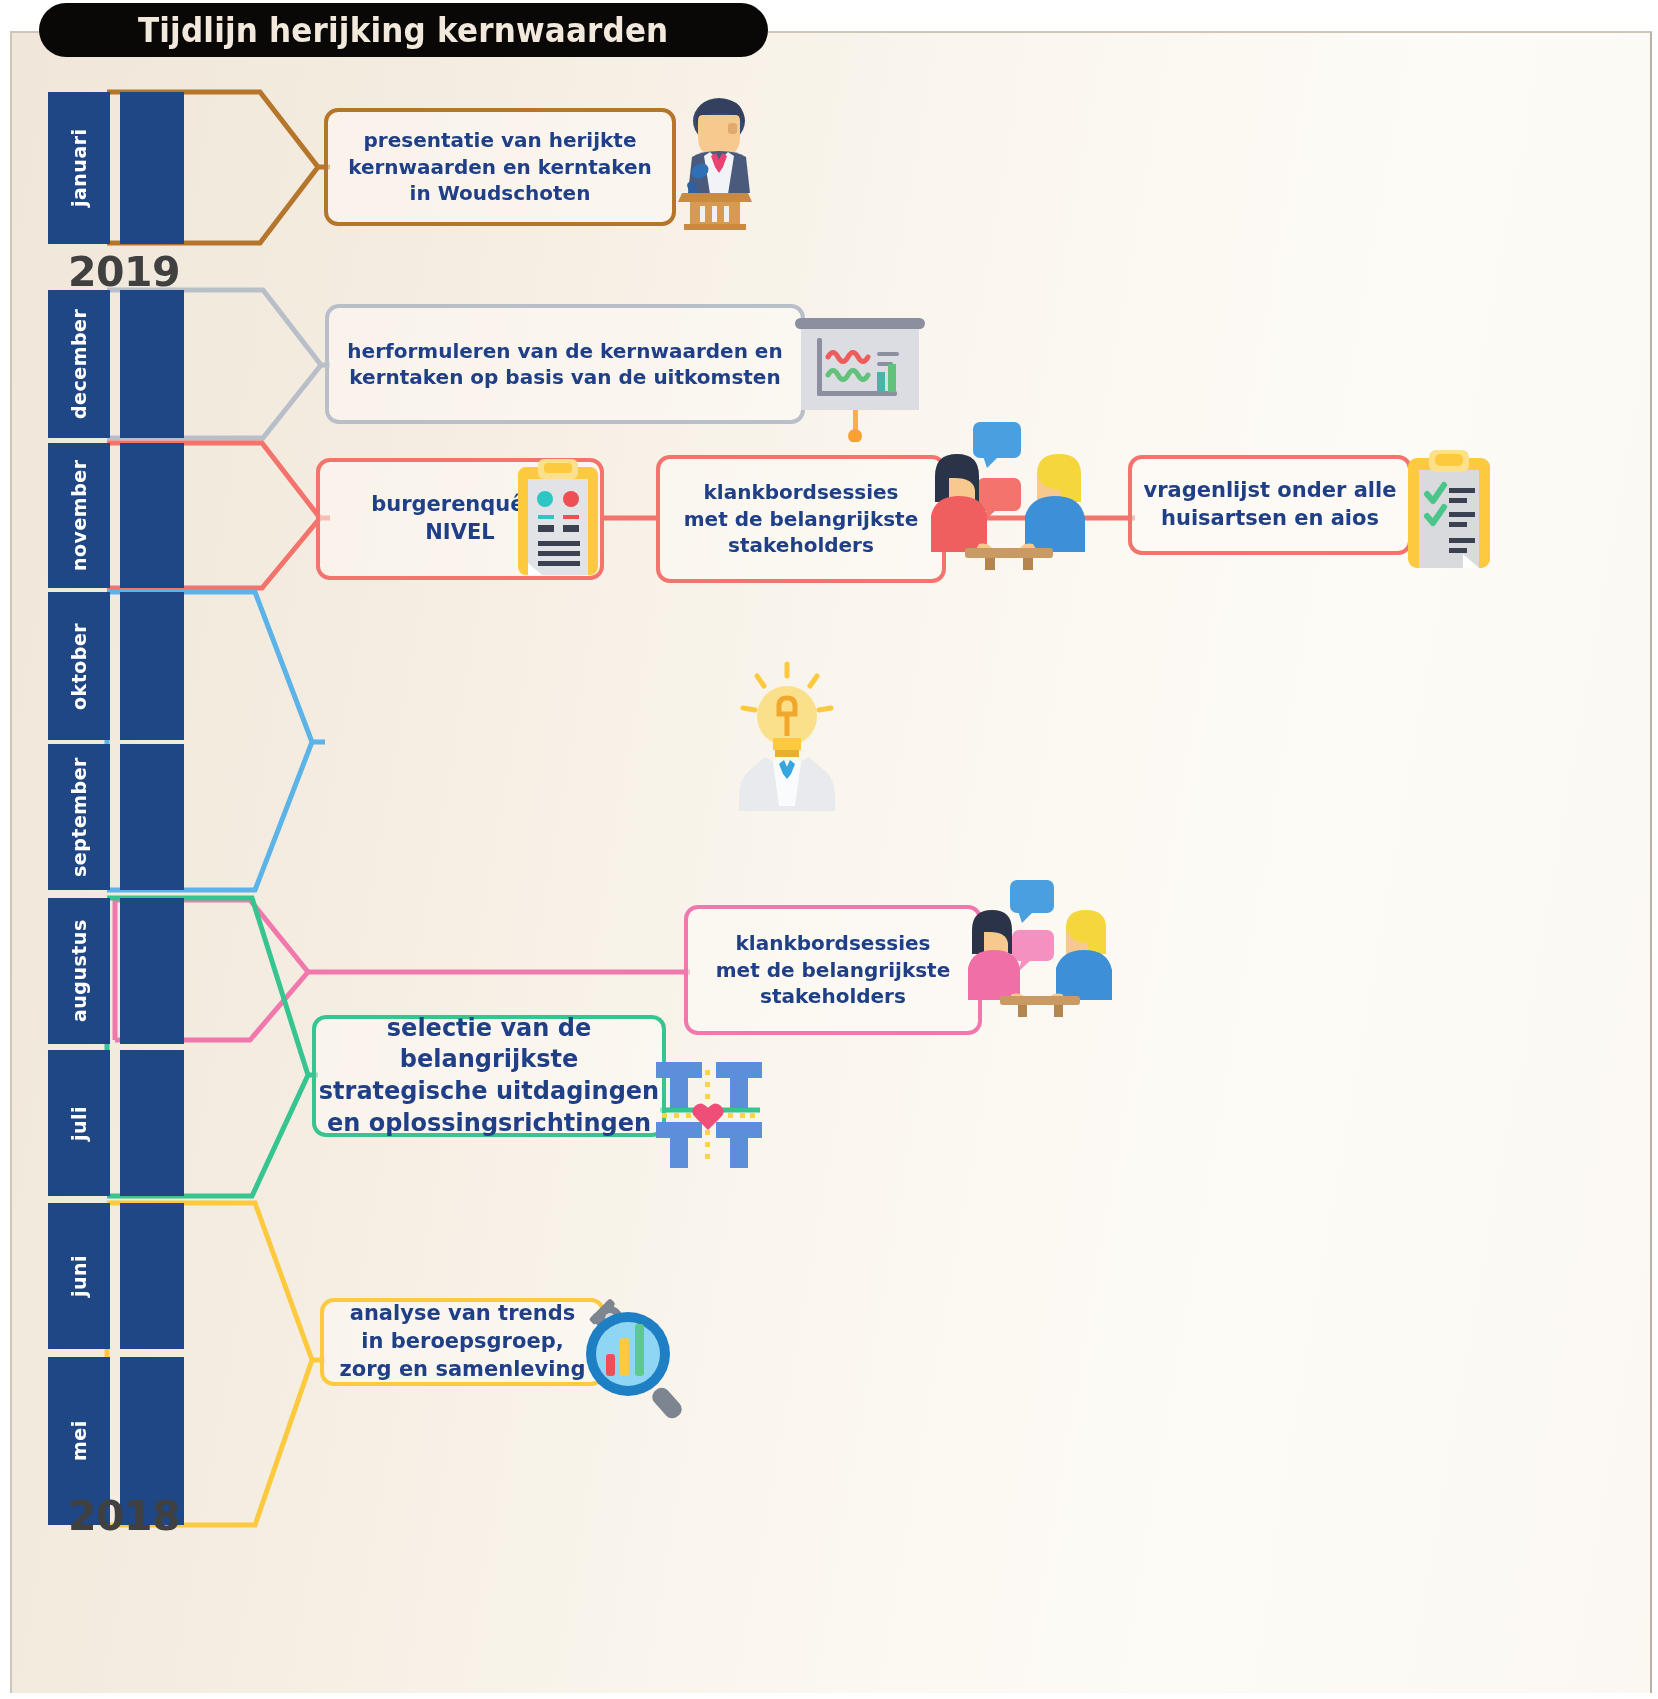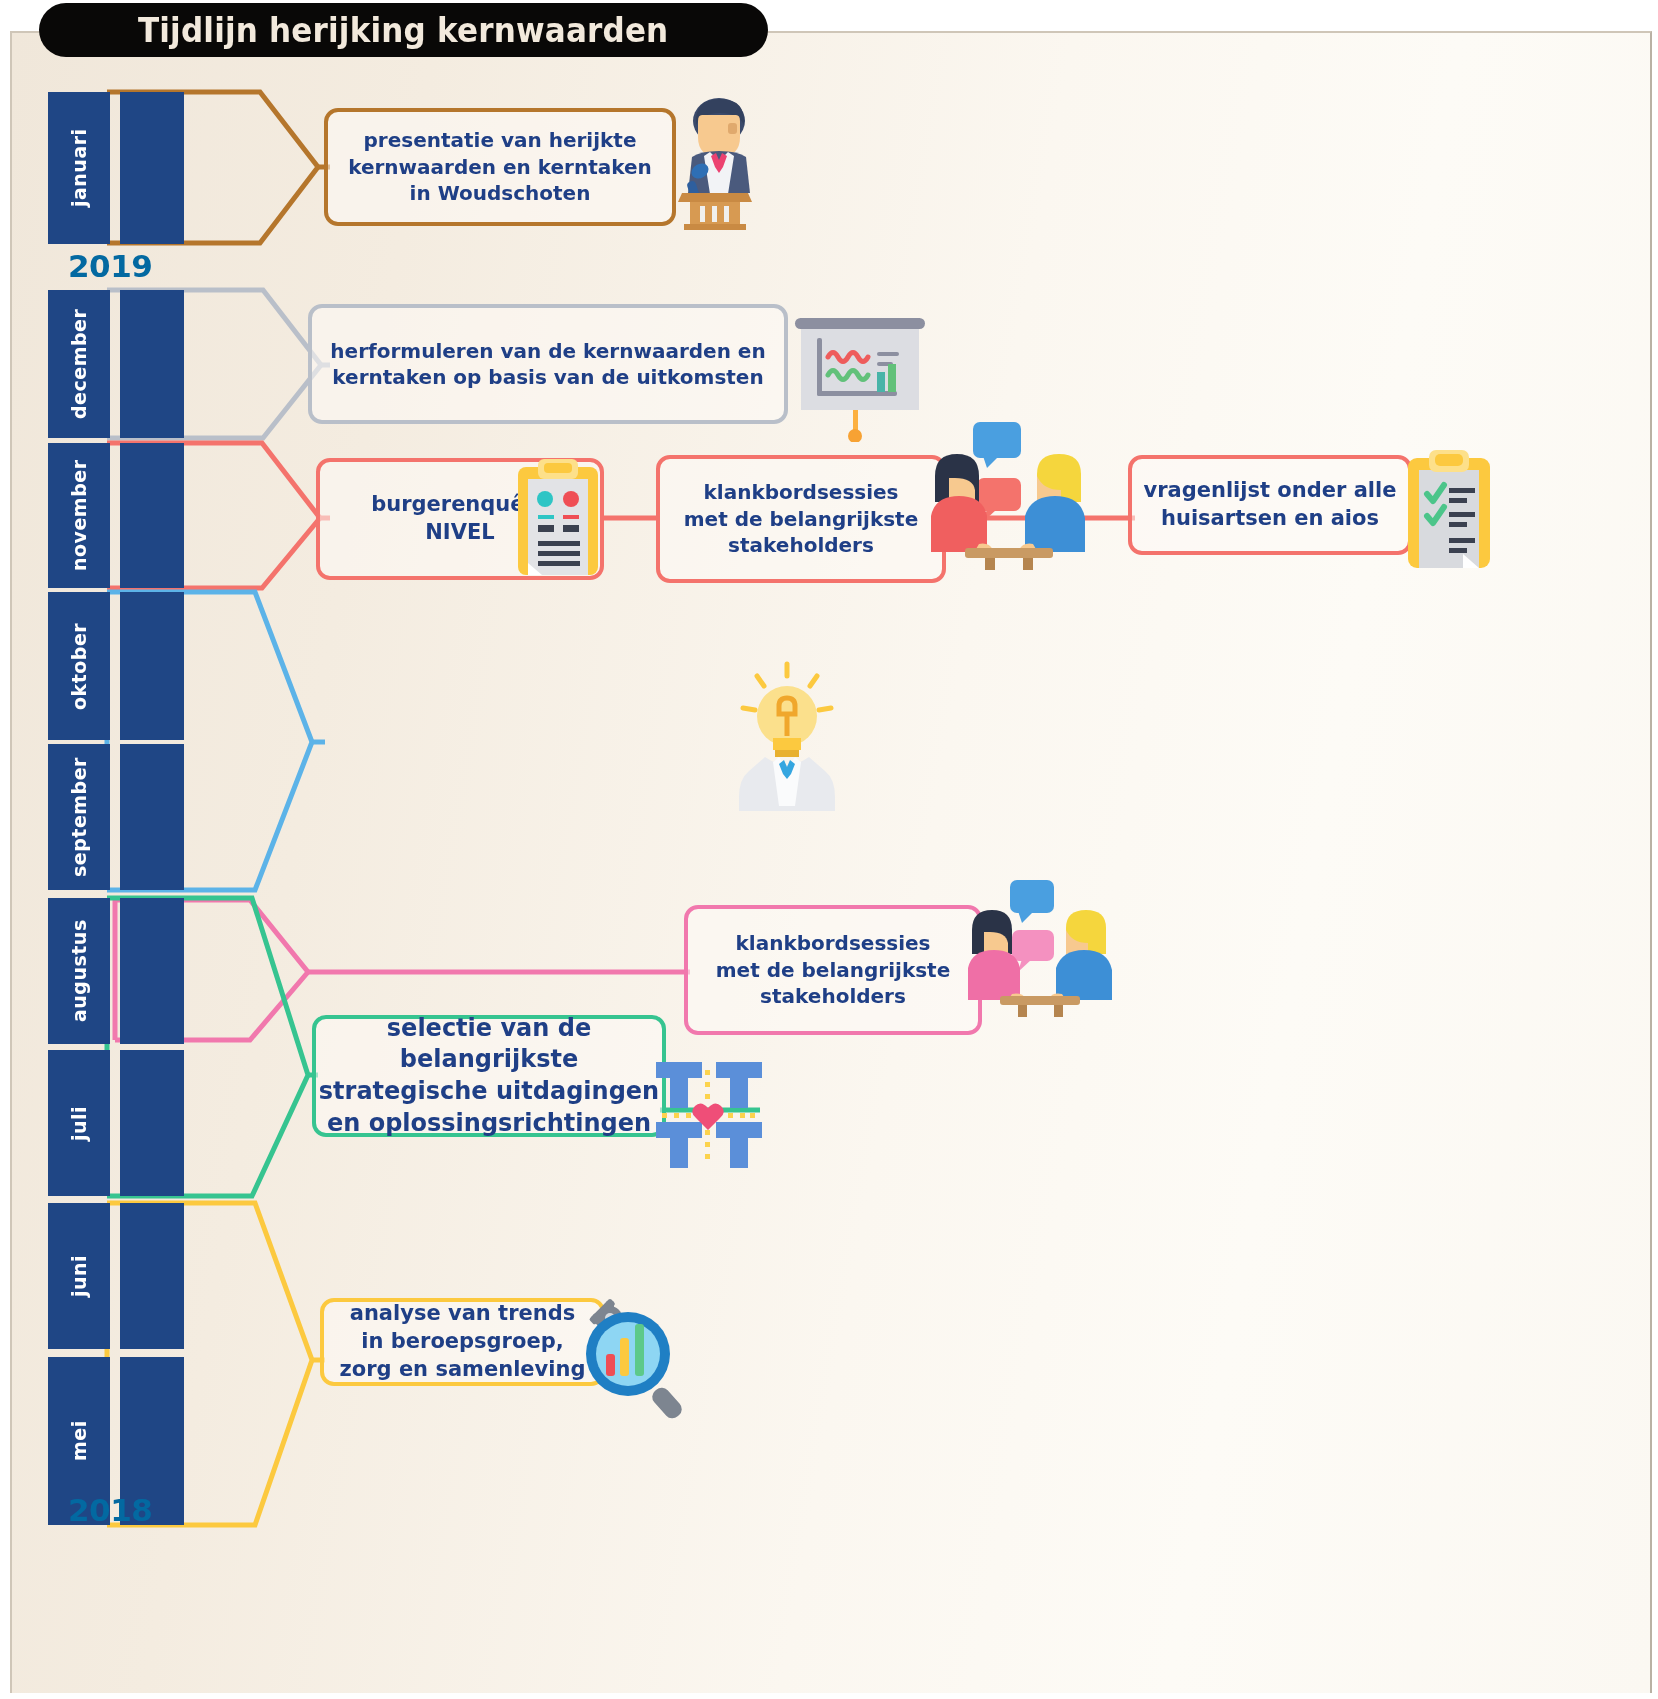--- a/index.html
+++ b/index.html
@@ -36,21 +36,21 @@
   }
   .mlabel{
     position:absolute;left:0;top:0;width:100%;height:100%;
     display:flex;align-items:center;justify-content:center;
     color:#ffffff;font-size:19px;font-weight:600;
     font-family:"DejaVu Sans",sans-serif;
     writing-mode:vertical-rl;transform:rotate(180deg);
     letter-spacing:.5px;
   }
   .yearlbl{
-    position:absolute;color:#0369a1;font-size:31px;font-weight:bold;
+    position:absolute;color:#404040;font-size:41px;font-weight:bold;
     font-family:"DejaVu Sans",sans-serif;letter-spacing:-.5px;z-index:20;
   }
   
   svg.conn{position:absolute;left:0;top:0;width:1658px;height:1699px;
     pointer-events:none;z-index:5;overflow:visible;}
   
   .tbox{
     position:absolute;border-radius:14px;border-width:4px;border-style:solid;
     background:rgba(253,250,245,.55);
     display:flex;align-items:center;justify-content:center;
@@ -208,21 +208,21 @@
       <ellipse cx="28" cy="76" rx="9" ry="7" fill="#2e6fb5" transform="rotate(-30 28 76)"></ellipse>
       <path d="M10,98 l66,0 l4,9 l-74,0z" fill="#c98a43"></path>
       <path d="M18,107 l50,0 l0,22 l-50,0z" fill="#d79a52"></path>
       <path d="M12,129 l62,0 l0,6 l-62,0z" fill="#c98a43"></path>
       <rect x="28" y="111" width="5" height="16" fill="#f0f0ee"></rect>
       <rect x="40" y="111" width="5" height="16" fill="#f0f0ee"></rect>
       <rect x="52" y="111" width="5" height="16" fill="#f0f0ee"></rect>
     </svg>
   </div>
 
-  <div class="tbox" style="left:308px;top:304px;width:480px;height:120px;border-color:#b9bfc9;">
+  <div class="tbox" style="left:325px;top:304px;width:480px;height:120px;border-color:#b9bfc9;">
     <span style="font-size:20px;">
       <em style="font-style:normal;display:block">herformuleren van de kernwaarden en</em>
       <em style="font-style:normal;display:block">kerntaken op basis van de uitkomsten</em>
     </span>
   </div>
 
   <div class="icon" style="left:793px;top:312px;width:135px;height:130px;">
     <svg width="135" height="130" viewBox="0 0 135 130">
       <rect x="8" y="14" width="118" height="84" fill="#dcdde2"></rect>
       <rect x="2" y="6" width="130" height="11" rx="5.5" fill="#8c8fa0"></rect>

